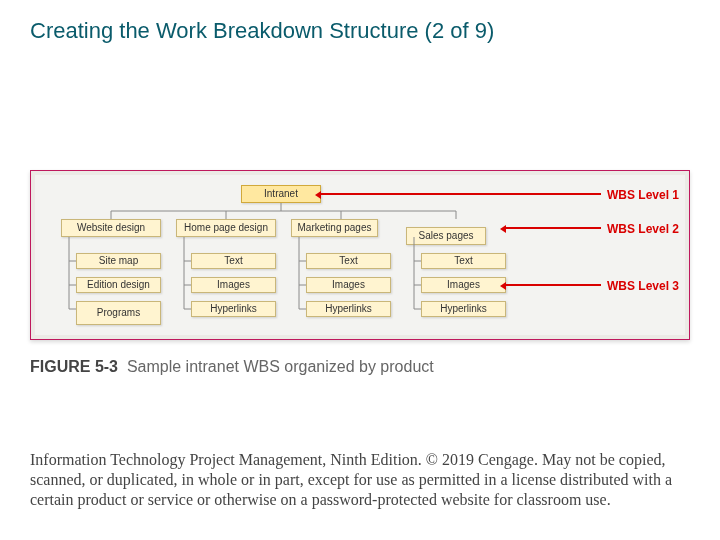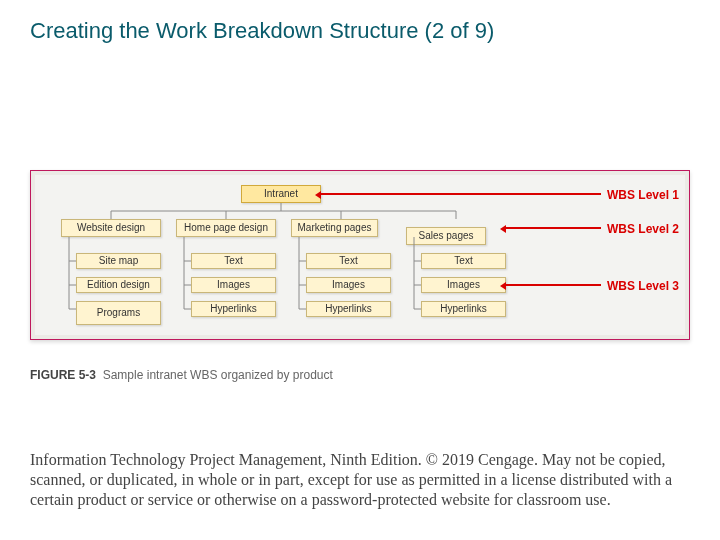--- a/index.html
+++ b/index.html
@@ -58,22 +58,22 @@
   }
   .node.root { background: #ffe8a0; border-color:#d1a93b; }
   .level-label {
     position: absolute;
     font-size: 12px;
     font-weight: 700;
     color: #d90000;
     white-space: nowrap;
   }
   .figure-caption {
-    margin-top: 28px;
-    font-size: 12px;
+    margin-top: 18px;
+    font-size: 16px;
     color: #666;
   }
   .figure-caption strong {
     color: #444;
     font-weight: 700;
   }
   .footer {
     position: absolute;
     left: 30px;
     bottom: 30px;

